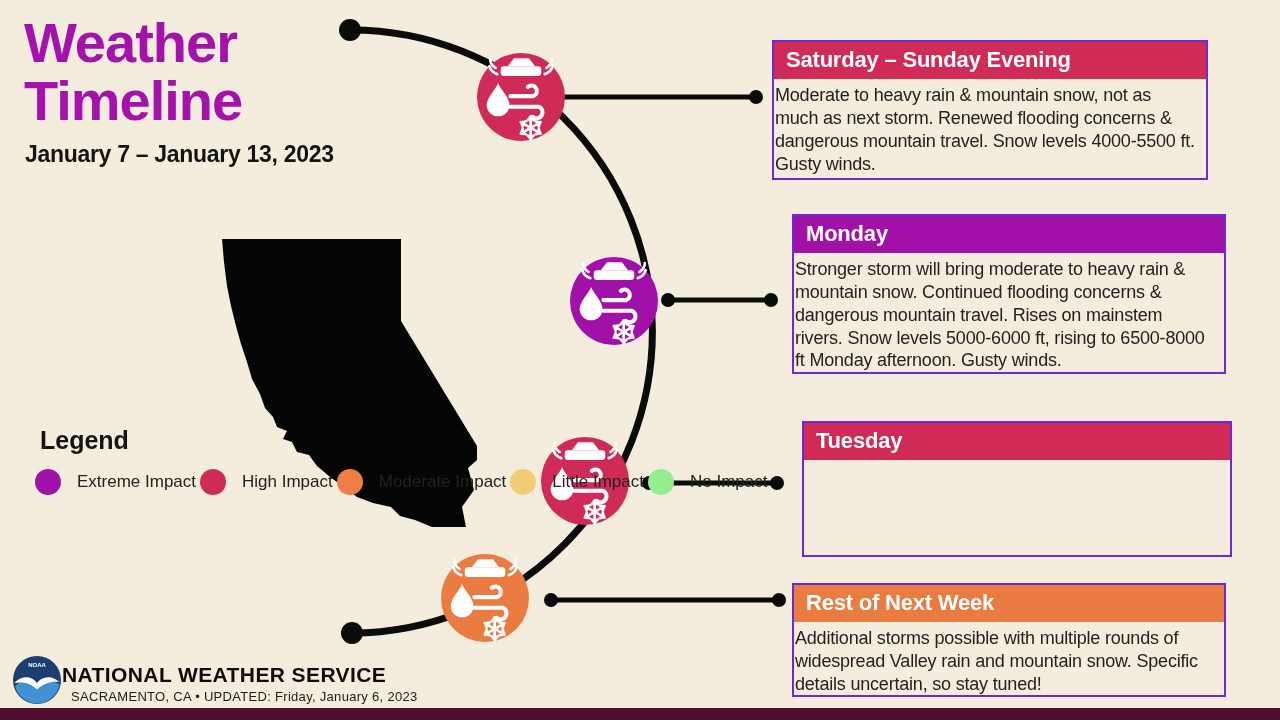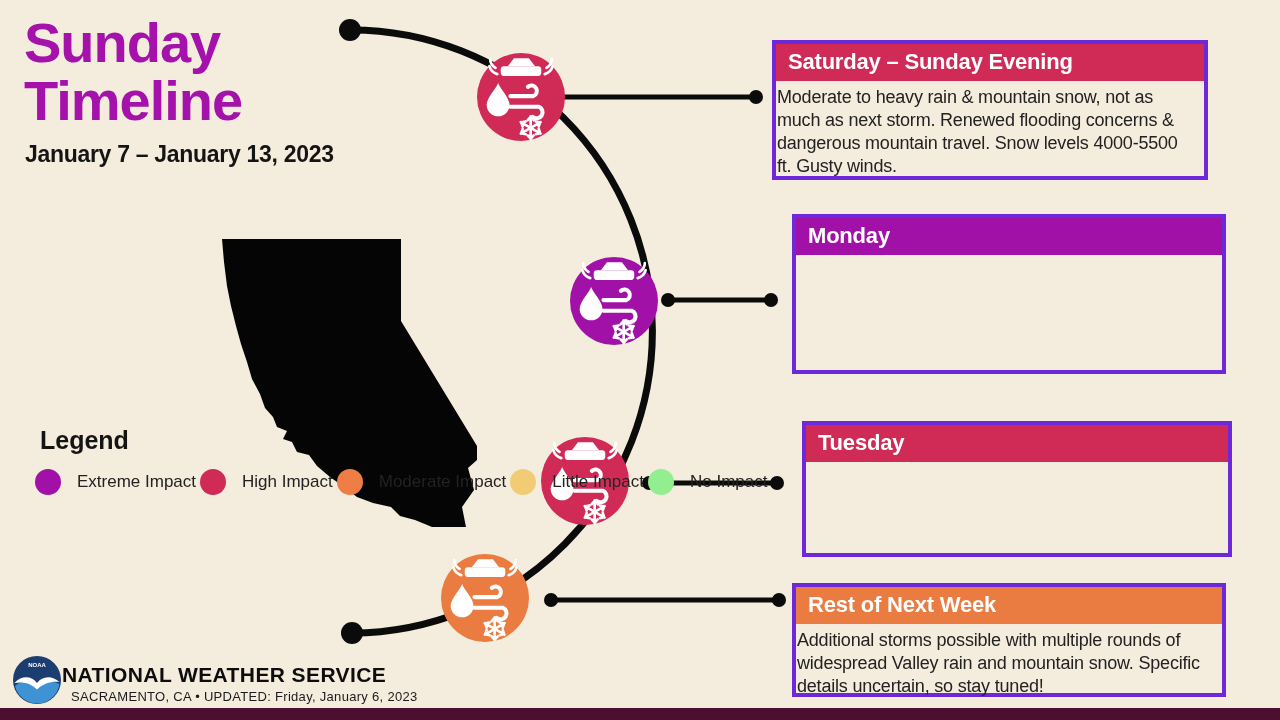--- a/index.html
+++ b/index.html
@@ -23,21 +23,21 @@
   .legend-row{height:26px;display:flex;align-items:center;}
   .legend-dot{width:26px;height:26px;border-radius:50%;margin-right:16px;flex:0 0 auto;}
   .legend-label{font-size:17px;color:#222;}
   .dot-extreme{background:#a111a8;}
   .dot-high{background:#d02b57;}
   .dot-moderate{background:#ef7d45;}
   .dot-little{background:#f2cc75;}
   .dot-none{background:#92ee8e;}
 
   
-  .card{border:4px solid #6d28d9;background:#f4ecdc;box-sizing:border-box;}
+  .card{border:2px solid #6d28d9;background:#f4ecdc;box-sizing:border-box;}
   .card-header{height:37px;box-sizing:border-box;padding:5px 12px 0 12px;color:#fff;
                font-size:22px;font-weight:bold;letter-spacing:-0.2px;}
   .hdr-high{background:#d02b57;}
   .hdr-extreme{background:#a111a8;}
   .hdr-moderate{background:#ea7b41;}
   .card-body{padding:5px 10px 0 1px;font-size:18px;line-height:1.27;color:#222;letter-spacing:-0.2px;}
 
   
   .nws-org{left:62px;top:663px;font-size:21px;font-weight:bold;color:#0d0d0d;letter-spacing:0.4px;}
   .nws-sub{left:71px;top:689px;font-size:13px;color:#1c1c1c;letter-spacing:0.3px;}
@@ -104,21 +104,21 @@
     <line x1="649" y1="483" x2="777" y2="483" stroke="#0b0b0b" stroke-width="5"></line>
     <circle cx="649" cy="483" r="7" fill="#0b0b0b"></circle>
     <circle cx="777" cy="483" r="7" fill="#0b0b0b"></circle>
 
     <line x1="551" y1="600" x2="779" y2="600" stroke="#0b0b0b" stroke-width="5"></line>
     <circle cx="551" cy="600" r="7" fill="#0b0b0b"></circle>
     <circle cx="779" cy="600" r="7" fill="#0b0b0b"></circle>
   </svg>
 
   <div class="abs title">
-    <div>Sunday</div>
+    <div>Weather</div>
     <div>Timeline</div>
   </div>
   <div class="abs daterange">January 7 – January 13, 2023</div>
 
   <div class="abs node" style="left:477px;top:53px;">
     <svg viewBox="0 0 100 100">
         <circle class="bubble c-high" cx="50" cy="50" r="50" fill="#d02b57"></circle>
         <use href="#wicon"></use>
       </svg>
   </div>
@@ -165,20 +165,21 @@
     </div>
   </div>
 
   <div class="abs card" style="left:772px;top:40px;width:436px;height:140px;">
     <div class="card-header hdr-high">Saturday – Sunday Evening</div>
     <div class="card-body">Moderate to heavy rain &amp; mountain snow, not as much as next storm. Renewed flooding concerns &amp; dangerous mountain travel. Snow levels 4000-5500 ft. Gusty winds.</div>
   </div>
 
   <div class="abs card" style="left:792px;top:214px;width:434px;height:160px;">
     <div class="card-header hdr-extreme">Monday</div>
+    <div class="card-body">Stronger storm will bring moderate to heavy rain &amp; mountain snow. Continued flooding concerns &amp; dangerous mountain travel. Rises on mainstem rivers. Snow levels 5000-6000 ft, rising to 6500-8000 ft Monday afternoon. Gusty winds.</div>
   </div>
 
   <div class="abs card" style="left:802px;top:421px;width:430px;height:136px;">
     <div class="card-header hdr-high">Tuesday</div>
   </div>
 
   <div class="abs card" style="left:792px;top:583px;width:434px;height:114px;">
     <div class="card-header hdr-moderate">Rest of Next Week</div>
     <div class="card-body">Additional storms possible with multiple rounds of widespread Valley rain and mountain snow. Specific details uncertain, so stay tuned!</div>
   </div>

